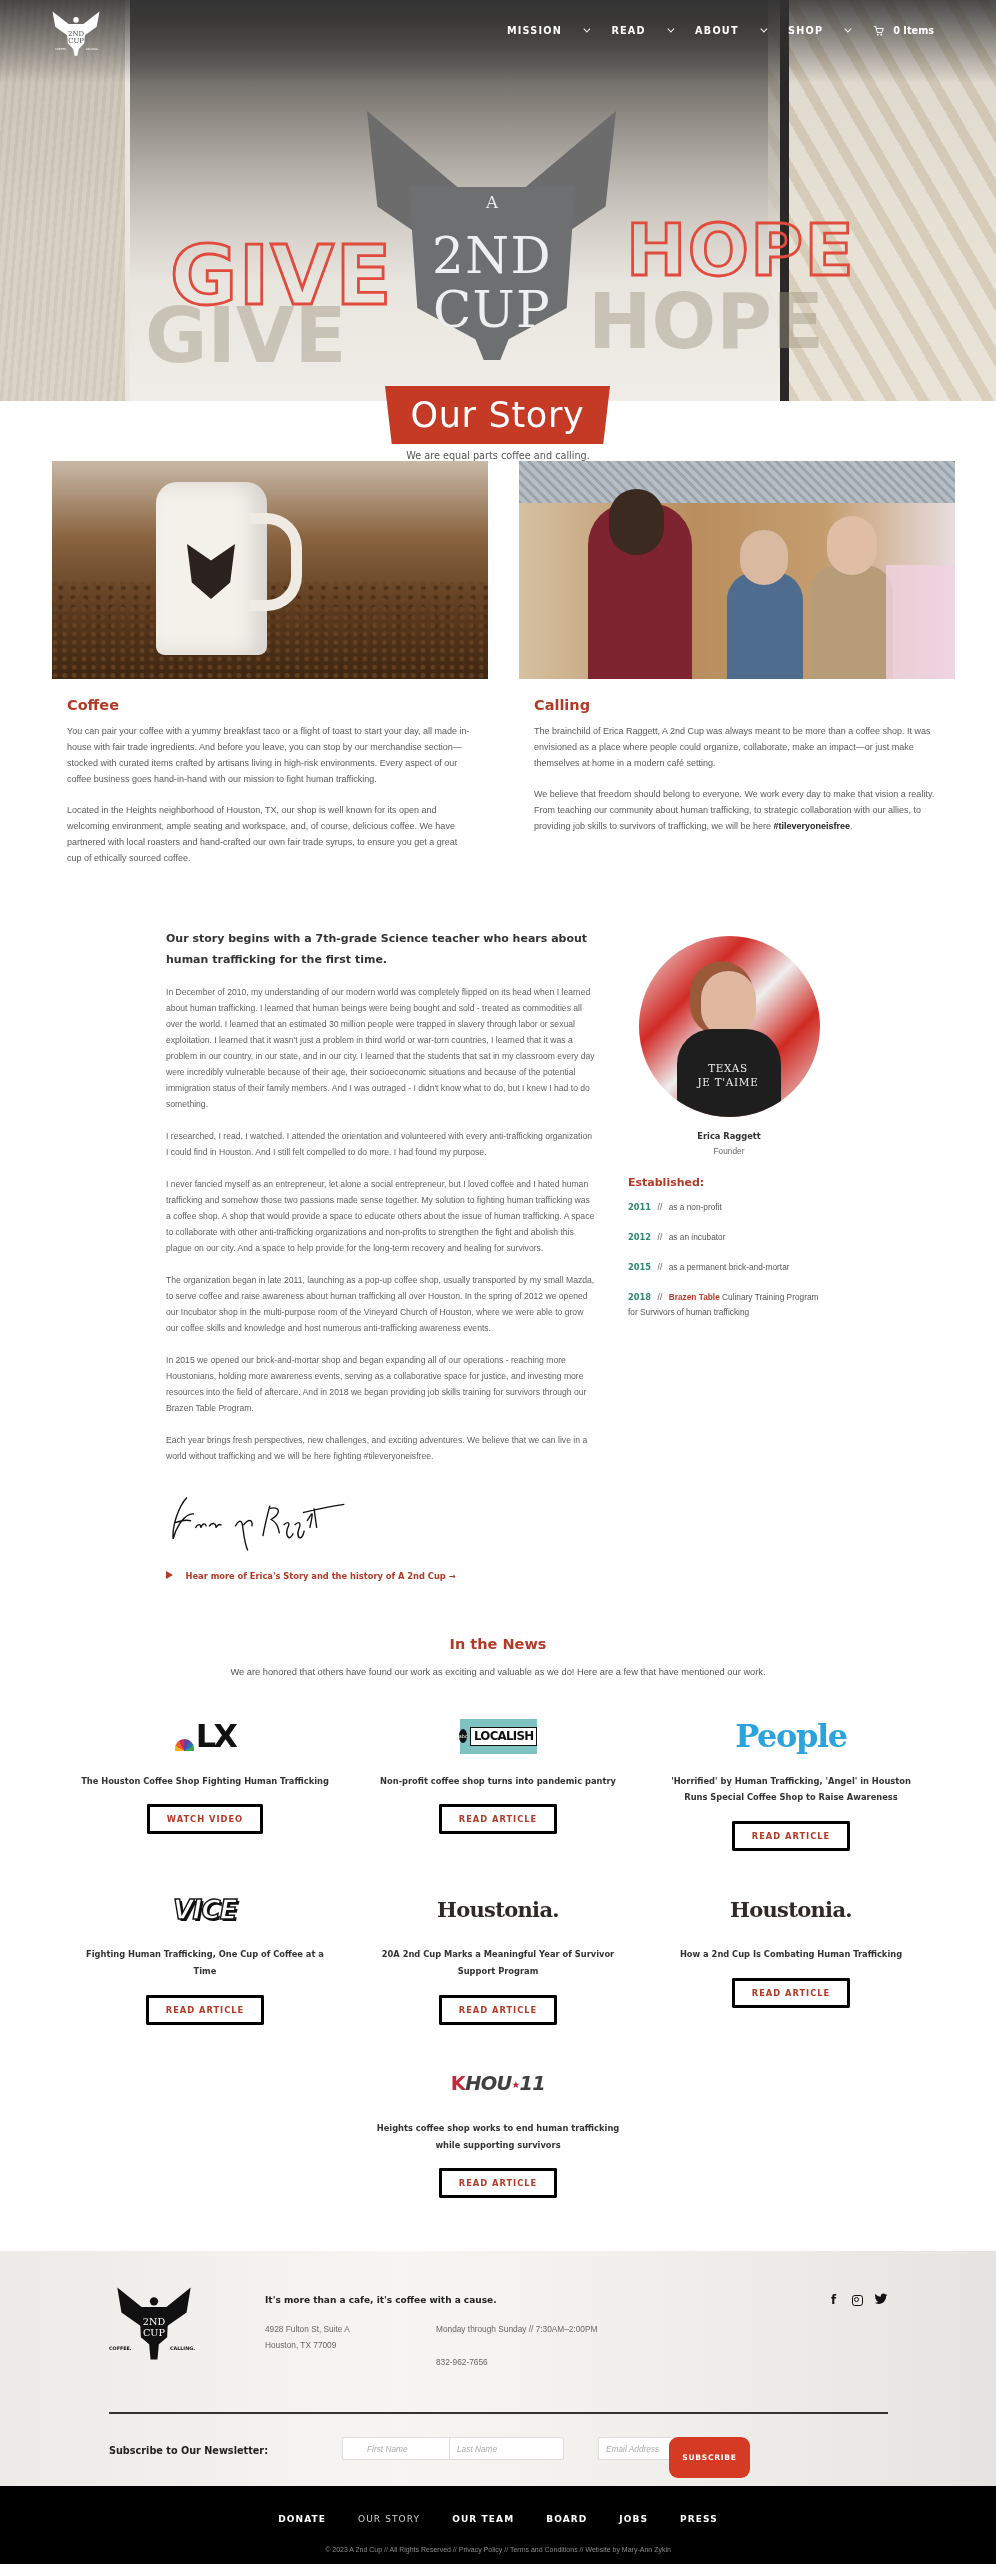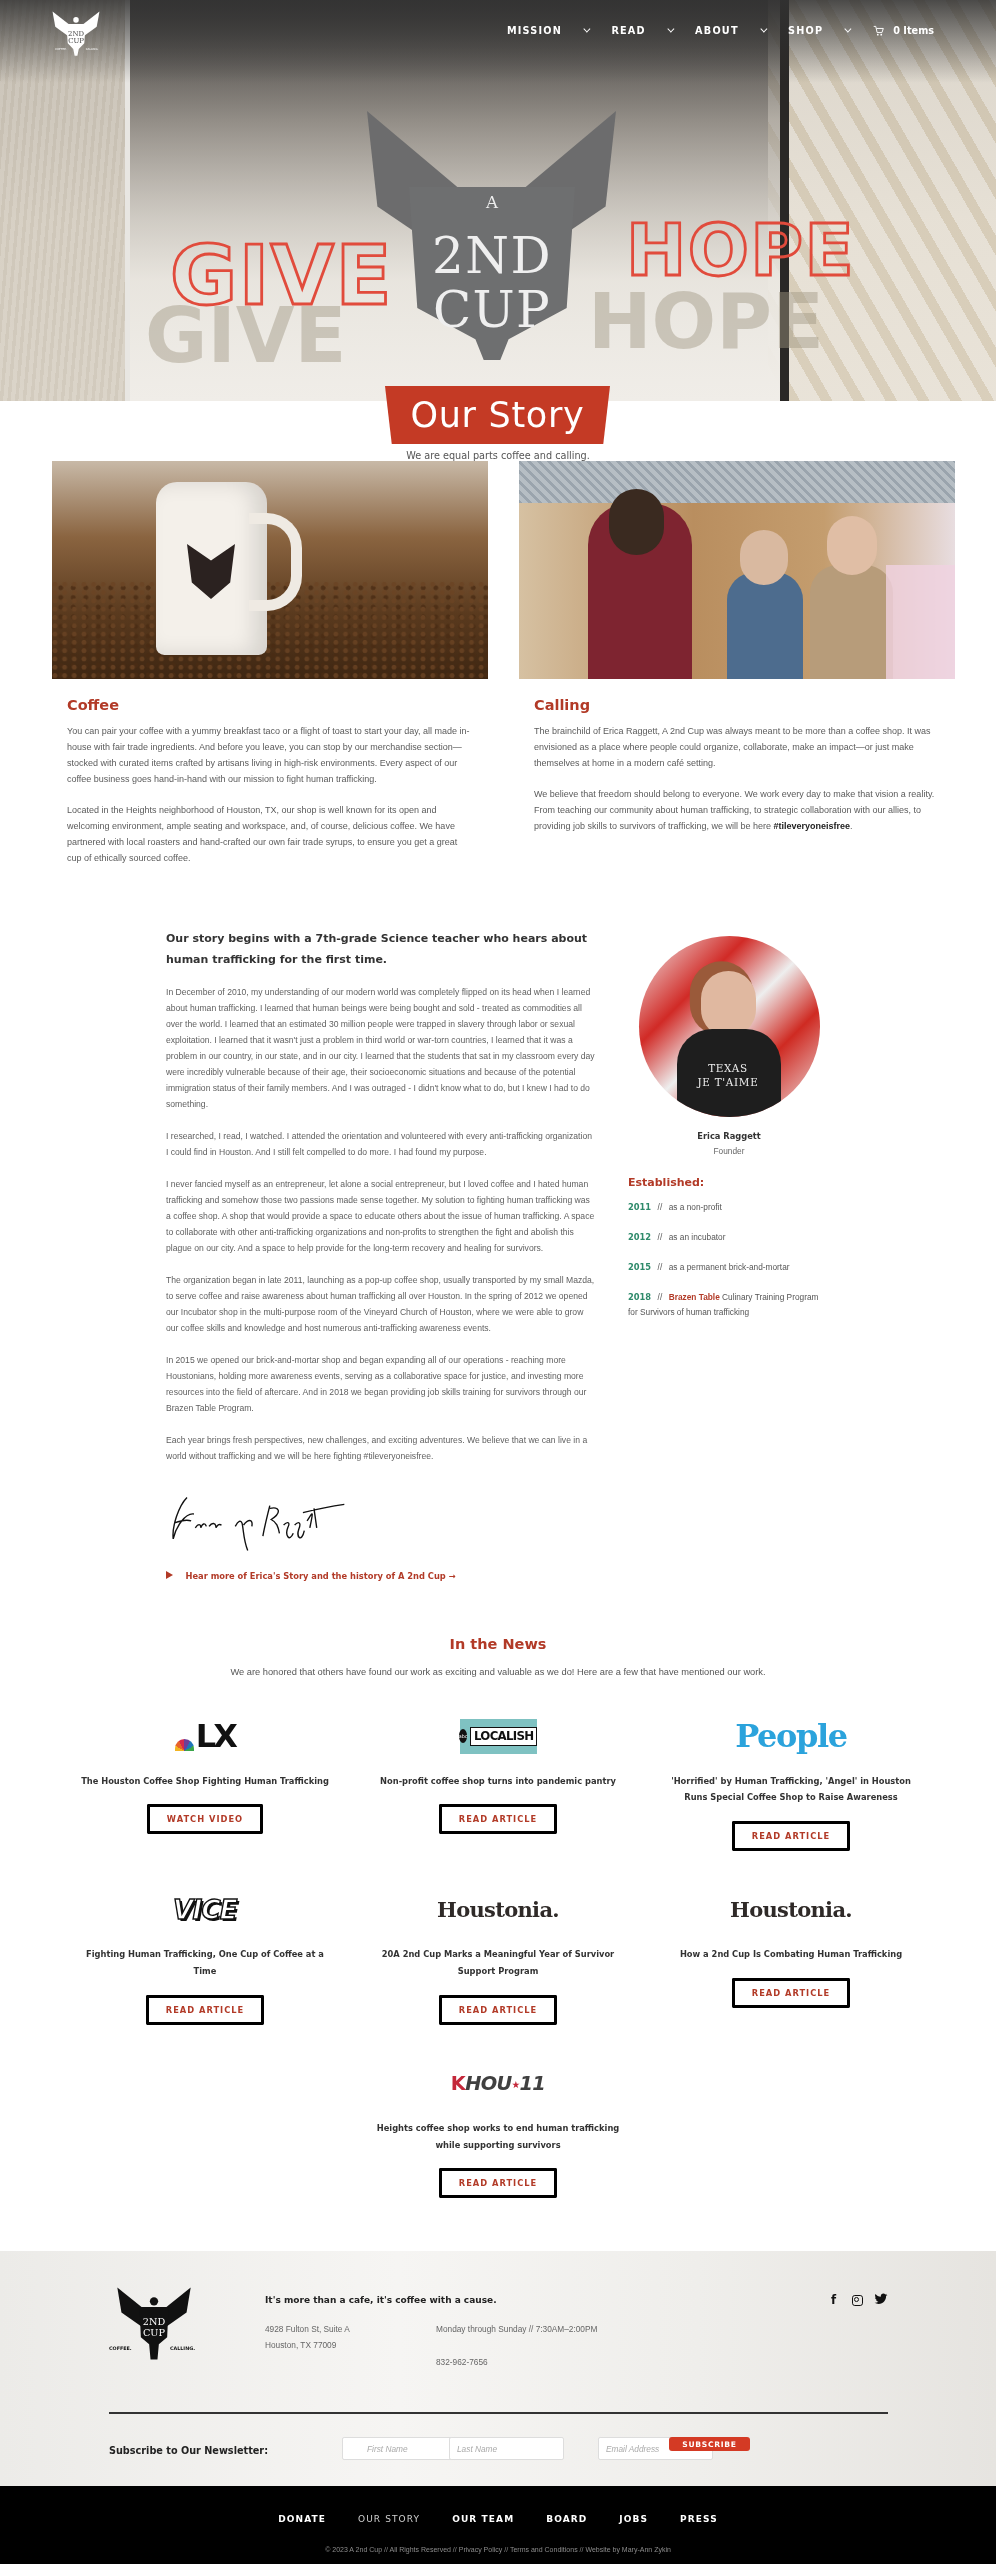--- a/index.html
+++ b/index.html
@@ -143,21 +143,21 @@
   .f-phone { position: absolute; left: 327px; top: 71px; font-size: 8.3px; color: #666; }
   .f-social { position: absolute; right: 0; top: 7px; display: flex; gap: 11px; }
   .f-social span { font-family: "DejaVu Sans", sans-serif; font-weight: bold; font-size: 11.8px; color: #111; cursor: pointer; width: 15px; text-align: center; }
   .f-social .ig { width: 11px; height: 11px; border: 1.4px solid #111; border-radius: 2.8px; position: relative; margin-top: 1.4px; }
   .f-social .ig::after { content: ""; position: absolute; left: 2.1px; top: 2.1px; width: 4.2px; height: 4.2px; border: 1.4px solid #111; border-radius: 50%; box-sizing: content-box; left: 1.4px; top: 1.4px; width: 2.8px; height: 2.8px; }
   .f-rule { position: absolute; left: 0; top: 126px; width: 779px; height: 1.4px; background: #333; }
   .f-sub-label { position: absolute; left: 0; top: 159px; font-family: "DejaVu Sans", sans-serif; font-weight: bold; font-size: 9.7px; color: #222; }
   .f-input { position: absolute; top: 151px; width: 115px; height: 23px; background: #fff; border: 0.7px solid #ddd; border-radius: 2.1px;
     font-family: "Liberation Sans", sans-serif; font-style: italic; font-size: 8.3px; color: #aaa; padding: 0 7px; }
   .f-input::placeholder { color: #aaa; font-style: italic; }
-  .f-btn { position: absolute; left: 560px; top: 151px; width: 81px; height: 14px; background: #d43a24; color: #fff; border: none; border-radius: 3px;
+  .f-btn { position: absolute; left: 560px; top: 151px; width: 81px; height: 41px; background: #d43a24; color: #fff; border: none; border-radius: 9px;
     font-family: "DejaVu Sans", sans-serif; font-weight: bold; font-size: 7.6px; letter-spacing: 0.7px; cursor: pointer; }
 
   .bottom { background: #000; height: 78px; text-align: center; }
   .bottom-nav { display: flex; justify-content: center; gap: 0; padding-top: 28px; }
   .bottom-nav a { color: #fff; font-family: "DejaVu Sans", sans-serif; font-weight: bold; font-size: 9px; letter-spacing: 1.1px;
     margin: 0 16px; text-decoration: none; cursor: pointer; }
   .bottom-nav a.muted { color: #cfcfcf; font-weight: normal; }
   .copyright { color: #8c8c8c; font-size: 7px; margin-top: 22px; }
 </style>
 </head>

